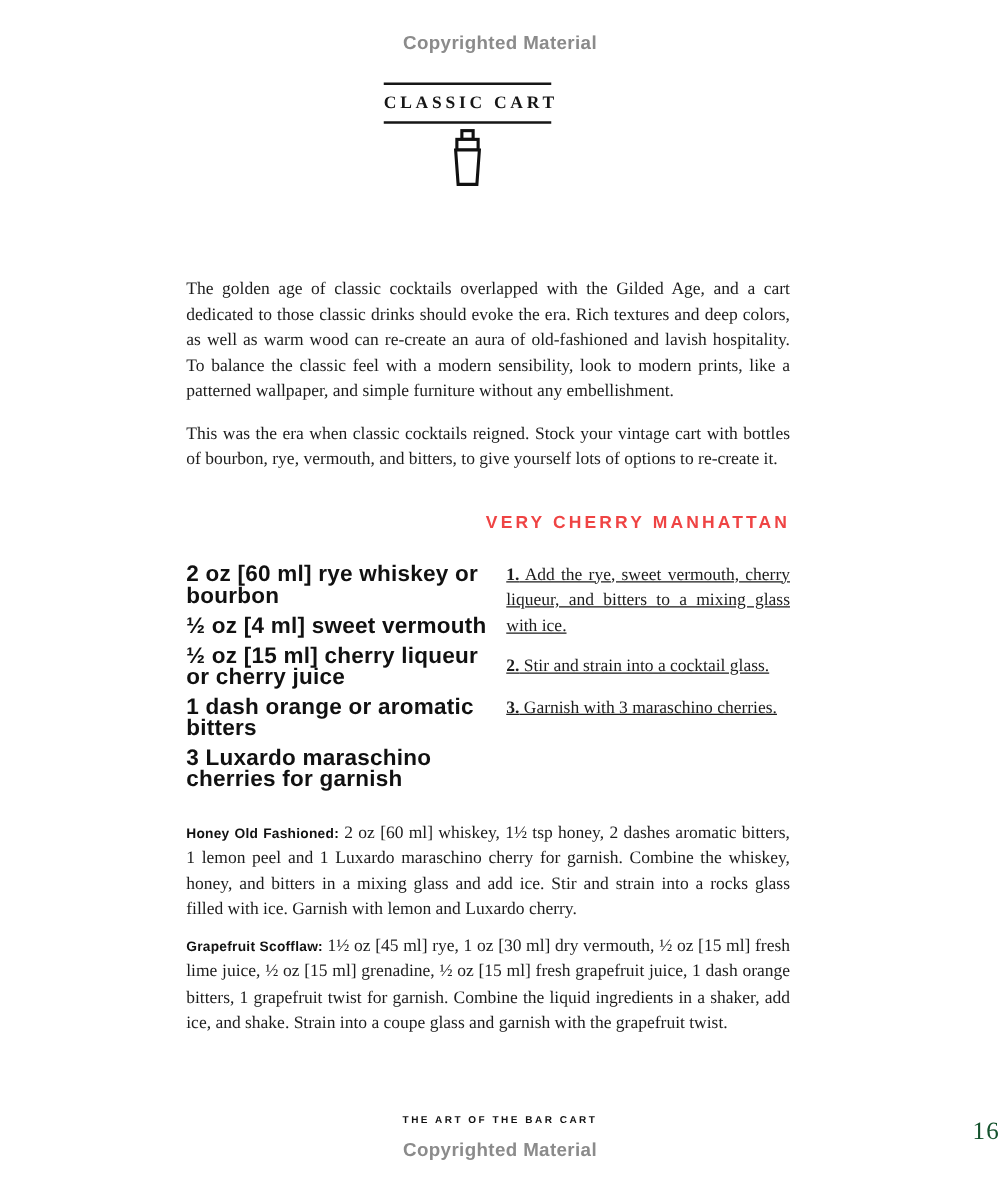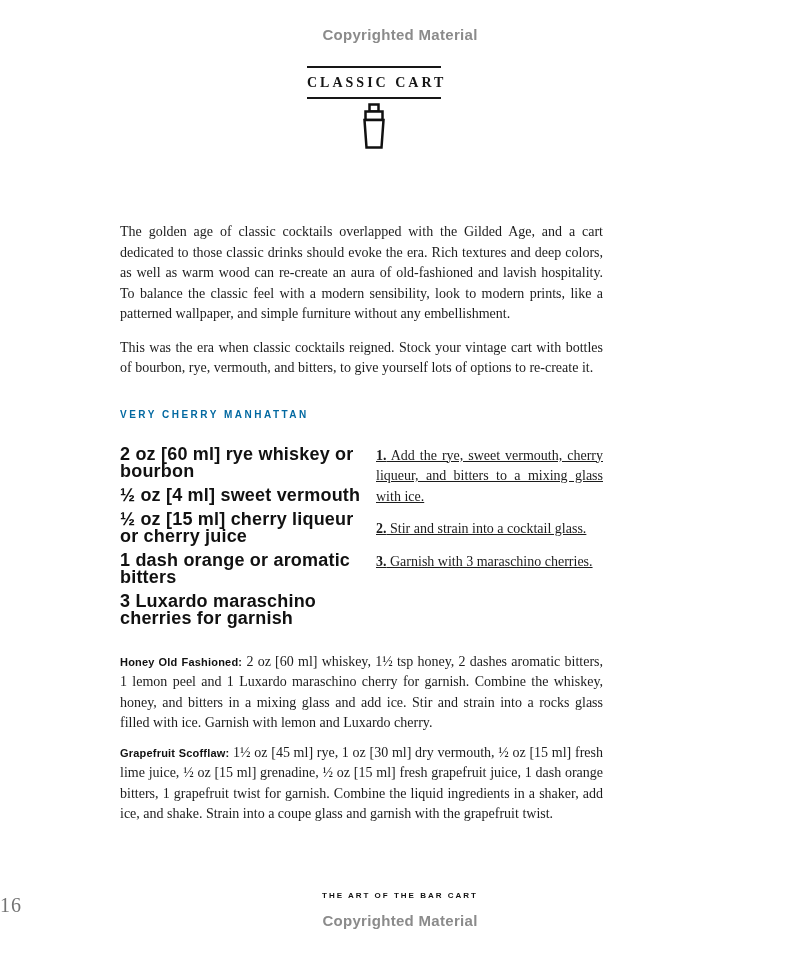--- a/index.html
+++ b/index.html
@@ -25,51 +25,51 @@
   .chapter-label{
     font-family:"Liberation Serif","DejaVu Serif",serif;
     font-weight:bold;font-size:14px;letter-spacing:3px;
     padding:7px 0 6px;color:#161616;white-space:nowrap;
   }
 
   
   .shaker-wrap{position:absolute;top:103px;left:360px;width:28px;height:46px;}
 
   
-  .content{position:absolute;top:222px;left:120px;width:483px;}
+  .content{position:absolute;top:222px;left:149px;width:483px;}
   .body-p{
     font-size:14px;line-height:20.5px;text-align:justify;
     margin:0 0 13px;color:#1c1c1c;
   }
   .recipe-title{
     font-family:"Liberation Sans","DejaVu Sans",sans-serif;
-    font-weight:bold;font-size:10px;letter-spacing:2.5px;
-    text-align:left;margin:30px 0 0;color:#0369a1;
+    font-weight:bold;font-size:14px;letter-spacing:2.5px;
+    text-align:right;margin:30px 0 0;color:#ef4444;
   }
   .recipe-grid{display:flex;margin-top:26px;margin-bottom:18px;}
   .ingredients{width:250px;margin-right:6px;flex:none;}
   .ingredient{
     font-family:"Liberation Sans","DejaVu Sans",sans-serif;
     font-weight:bold;font-size:18px;line-height:17px;
     letter-spacing:0.2px;margin:0 0 7px;color:#111111;
   }
   .steps{width:227px;flex:none;}
   .step{font-size:14px;line-height:20.5px;text-align:justify;margin:0 0 12px;text-decoration:underline;}
   .step-num{font-weight:bold;}
   .variation{font-size:14px;line-height:20.5px;text-align:justify;margin:0 0 9px;}
   .variation-lead{
     font-family:"Liberation Sans","DejaVu Sans",sans-serif;
     font-weight:bold;font-size:11px;letter-spacing:0.2px;color:#111111;
   }
 
   
   .page-number{
-    position:absolute;top:894px;left:0;width:100%;text-align:left;
+    position:absolute;top:894px;left:0;width:100%;text-align:right;
     font-family:"Liberation Serif","DejaVu Serif",serif;
-    font-size:20px;letter-spacing:1px;color:#737373;
+    font-size:20px;letter-spacing:1px;color:#14532d;
   }
   .book-title-footer{
     position:absolute;top:891px;left:0;width:100%;text-align:center;
     font-family:"Liberation Sans","DejaVu Sans",sans-serif;
     font-weight:bold;font-size:8px;letter-spacing:2px;color:#111111;
   }
 </style>
 </head>
 <body>
 

